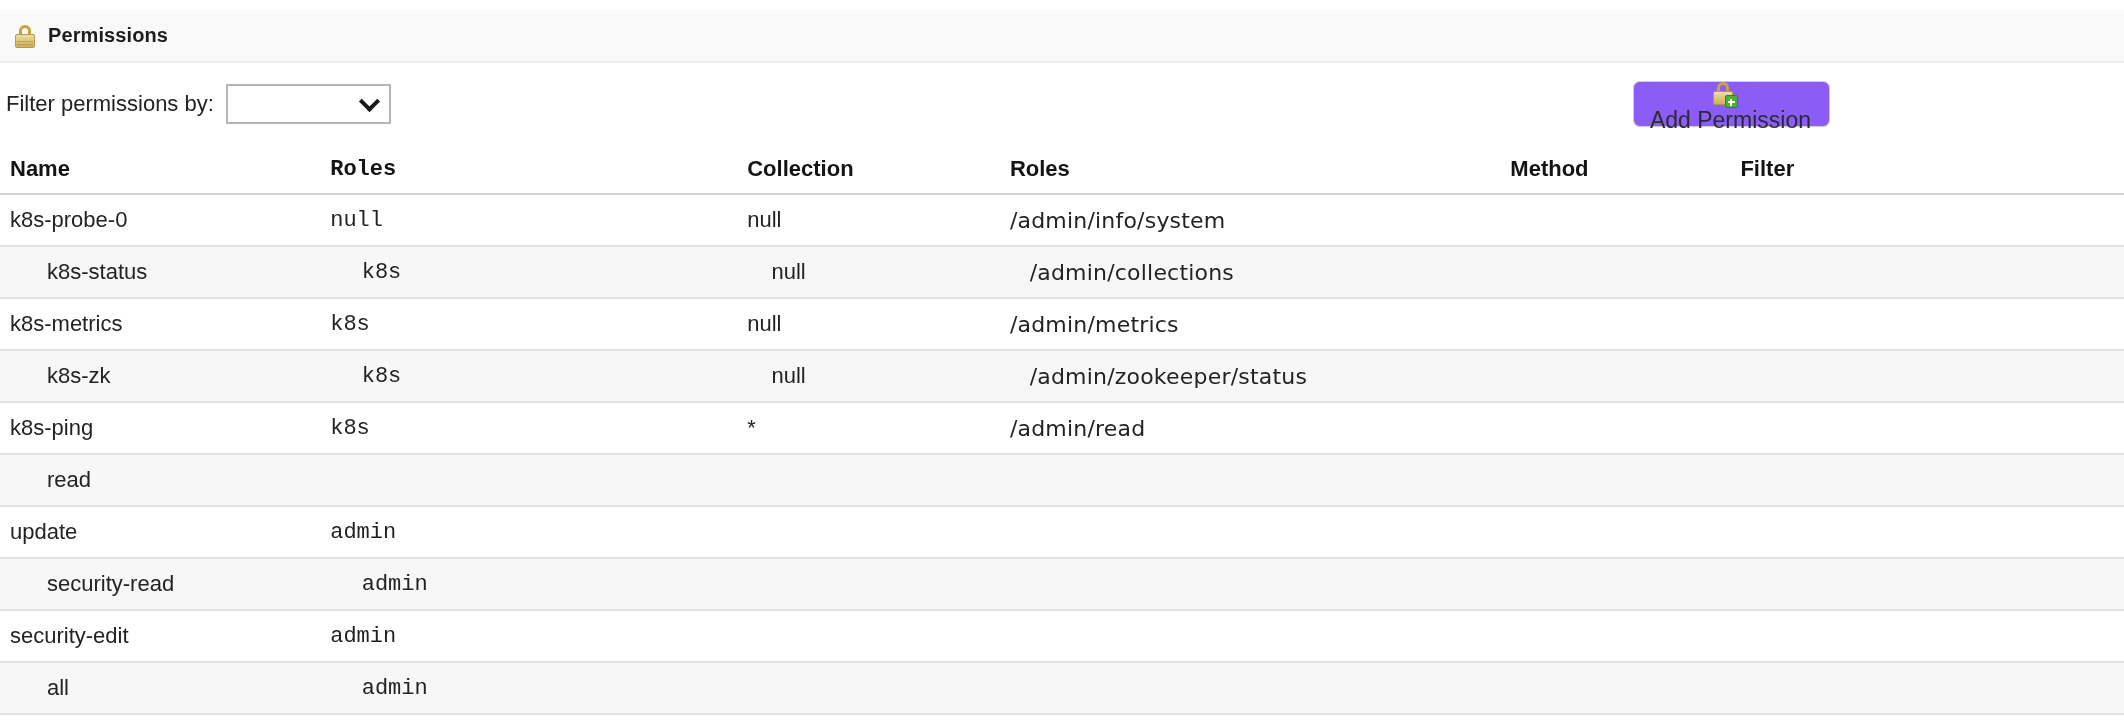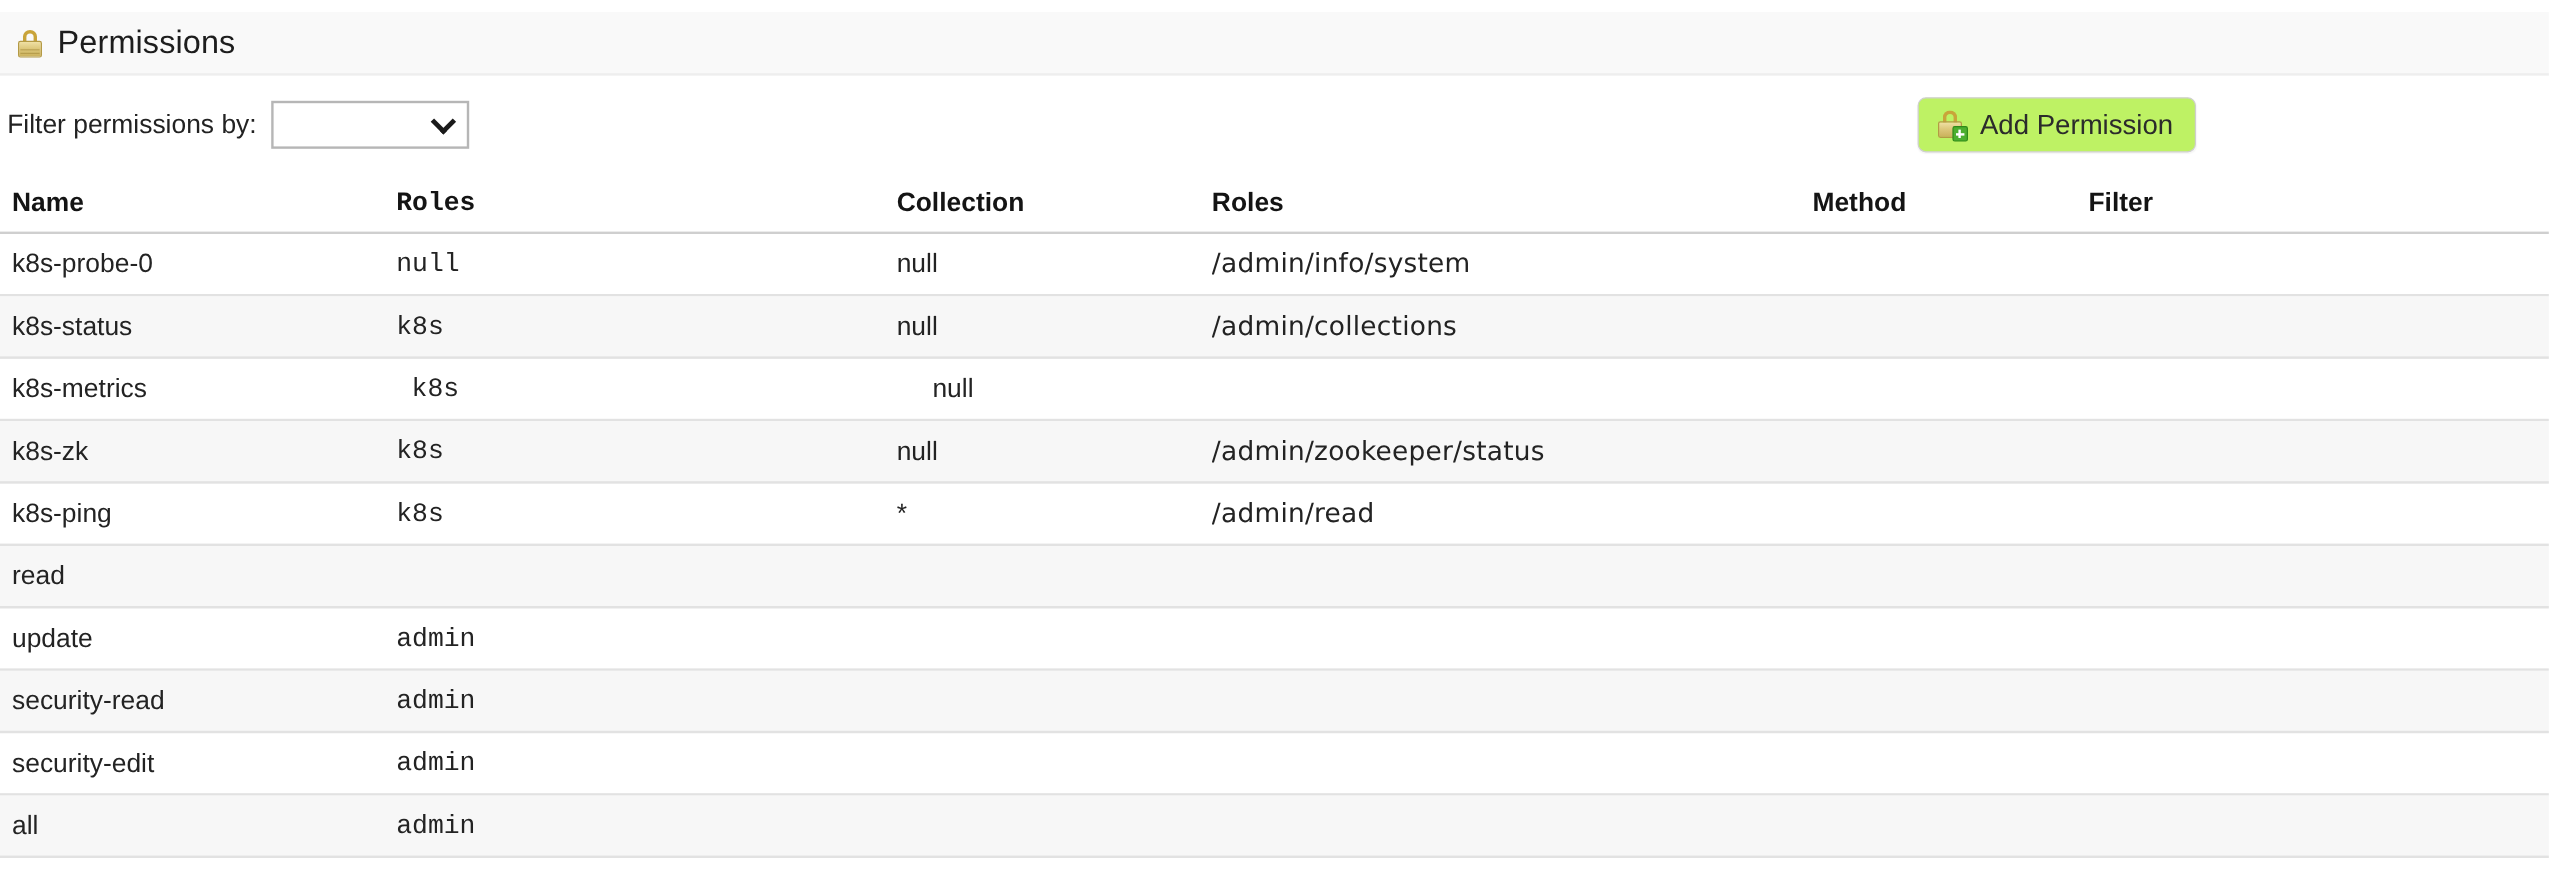--- a/index.html
+++ b/index.html
@@ -30,22 +30,22 @@
     width: 2124px;
     height: 53px;
     background: #f9f9f9;
     border-bottom: 2px solid #eeeeee;
     box-sizing: border-box;
     display: flex;
     align-items: center;
     padding-left: 14px;
   }
   .section-header .title-text {
-    font-size: 27px;
-    font-weight: normal;
+    font-size: 20px;
+    font-weight: bold;
     color: #1d1d1d;
     letter-spacing: .1px;
   }
 
   
   .lock-icon {
     position: relative;
     width: 22px;
     height: 24px;
     margin-right: 12px;
@@ -137,26 +137,27 @@
 
   .add-btn {
     position: absolute;
     right: 9px;
     top: 50%;
     transform: translateY(-50%);
     height: 46px;
     padding: 0 18px 0 16px;
     display: flex;
     align-items: center;
-    background: #bef264;
+    background: #8b5cf6;
     border: 1px solid #cfcfcf;
     border-radius: 7px;
     box-shadow: 0 1px 1px rgba(0,0,0,.04);
     cursor: pointer;
     box-sizing: border-box;
+    flex-direction: column;
   }
   .add-btn .btn-label {
     font-size: 23px;
     color: #2b2b2b;
     white-space: nowrap;
   }
   .lock-plus-icon {
     position: relative;
     width: 24px;
     height: 25px;
@@ -224,20 +225,21 @@
     border-bottom: 2px solid #e2e2e2;
     box-sizing: border-box;
     gap: 21px;
   }
   .trow.head {
     border-bottom: 2px solid #cfcfcf;
     height: 50px;
   }
   .trow.alt {
     background: #f7f7f7;
+    padding-left: 37px;
   }
   .trow .cell {
     font-size: 22px;
     color: #232323;
     white-space: nowrap;
     overflow: hidden;
     box-sizing: border-box;
   }
   .trow.head .cell {
     font-weight: bold;
@@ -308,20 +310,21 @@
       <div class="cell c-coll">null</div>
       <div class="cell c-path">/admin/collections</div>
       <div class="cell c-method"></div>
       <div class="cell c-params"></div>
     </div>
 
     <div class="trow">
       <div class="cell c-name">k8s-metrics</div>
       <div class="cell c-roles">k8s</div>
       <div class="cell c-coll">null</div>
+      <div class="cell c-path">/admin/metrics</div>
       <div class="cell c-method"></div>
       <div class="cell c-params"></div>
     </div>
 
     <div class="trow alt">
       <div class="cell c-name">k8s-zk</div>
       <div class="cell c-roles">k8s</div>
       <div class="cell c-coll">null</div>
       <div class="cell c-path">/admin/zookeeper/status</div>
       <div class="cell c-method"></div>

